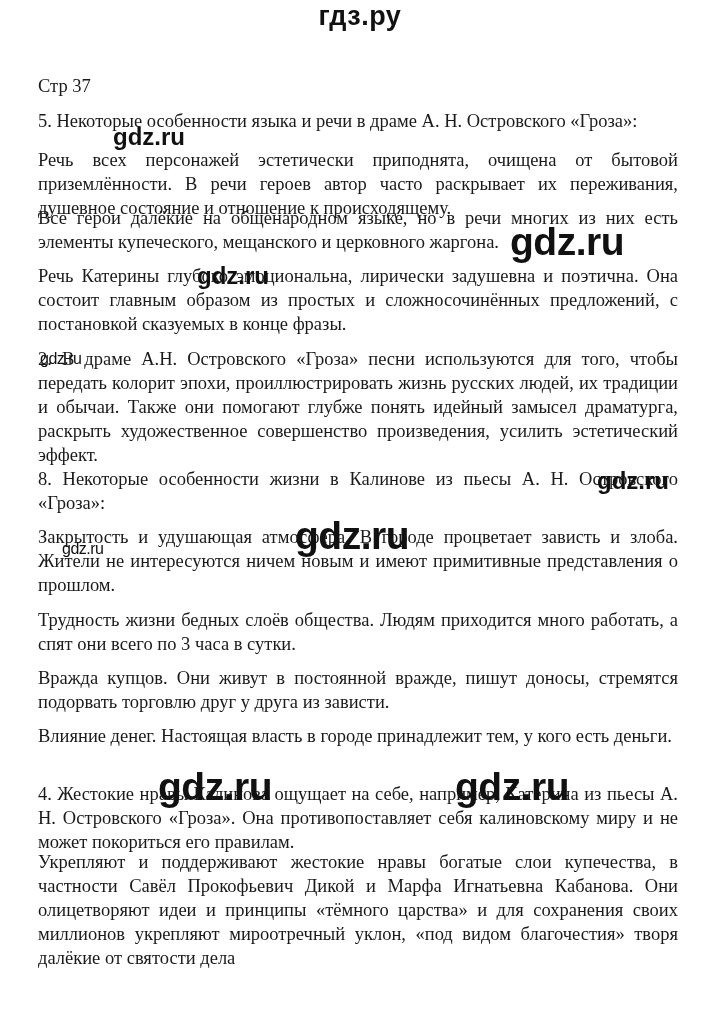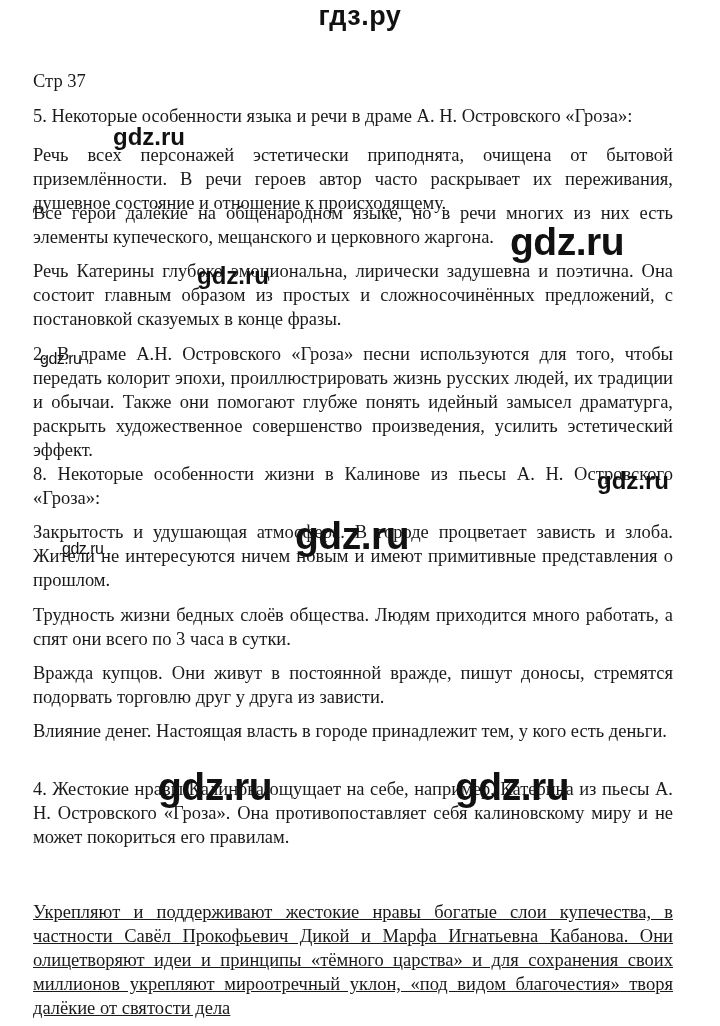--- a/index.html
+++ b/index.html
@@ -32,39 +32,39 @@
       position: absolute;
       left: 33px;
       top: 0;
       width: 640px;
       font-family: "Liberation Serif", serif;
       font-size: 18.5px;
       line-height: 24px;
       color: #1a1a1a;
     }
     .doc p {
-      margin: 0;
+      margin: 5px;
       text-align: justify;
       position: absolute;
       left: 0;
       width: 640px;
     }
     .page-label { top: 69px; }
     .p1 { top: 104px; }
     .p2 { top: 143px; }
     .p3 { top: 201px; }
     .p4 { top: 259px; }
     .p5 { top: 342px; }
     .p6 { top: 462px; }
     .p7 { top: 520px; }
     .p8 { top: 603px; font-family: Liberation Serif, serif; }
     .p9 { top: 661px; }
     .p10 { top: 719px; }
     .p11 { top: 777px; }
-    .p12 { top: 900px; text-decoration: underline; }
+    .p12 { top: 845px; }
 
     .wm {
       position: absolute;
       font-family: "Liberation Sans", sans-serif;
       font-weight: bold;
       color: #111;
       white-space: nowrap;
       line-height: 1;
       margin-top: 29px;
     }

